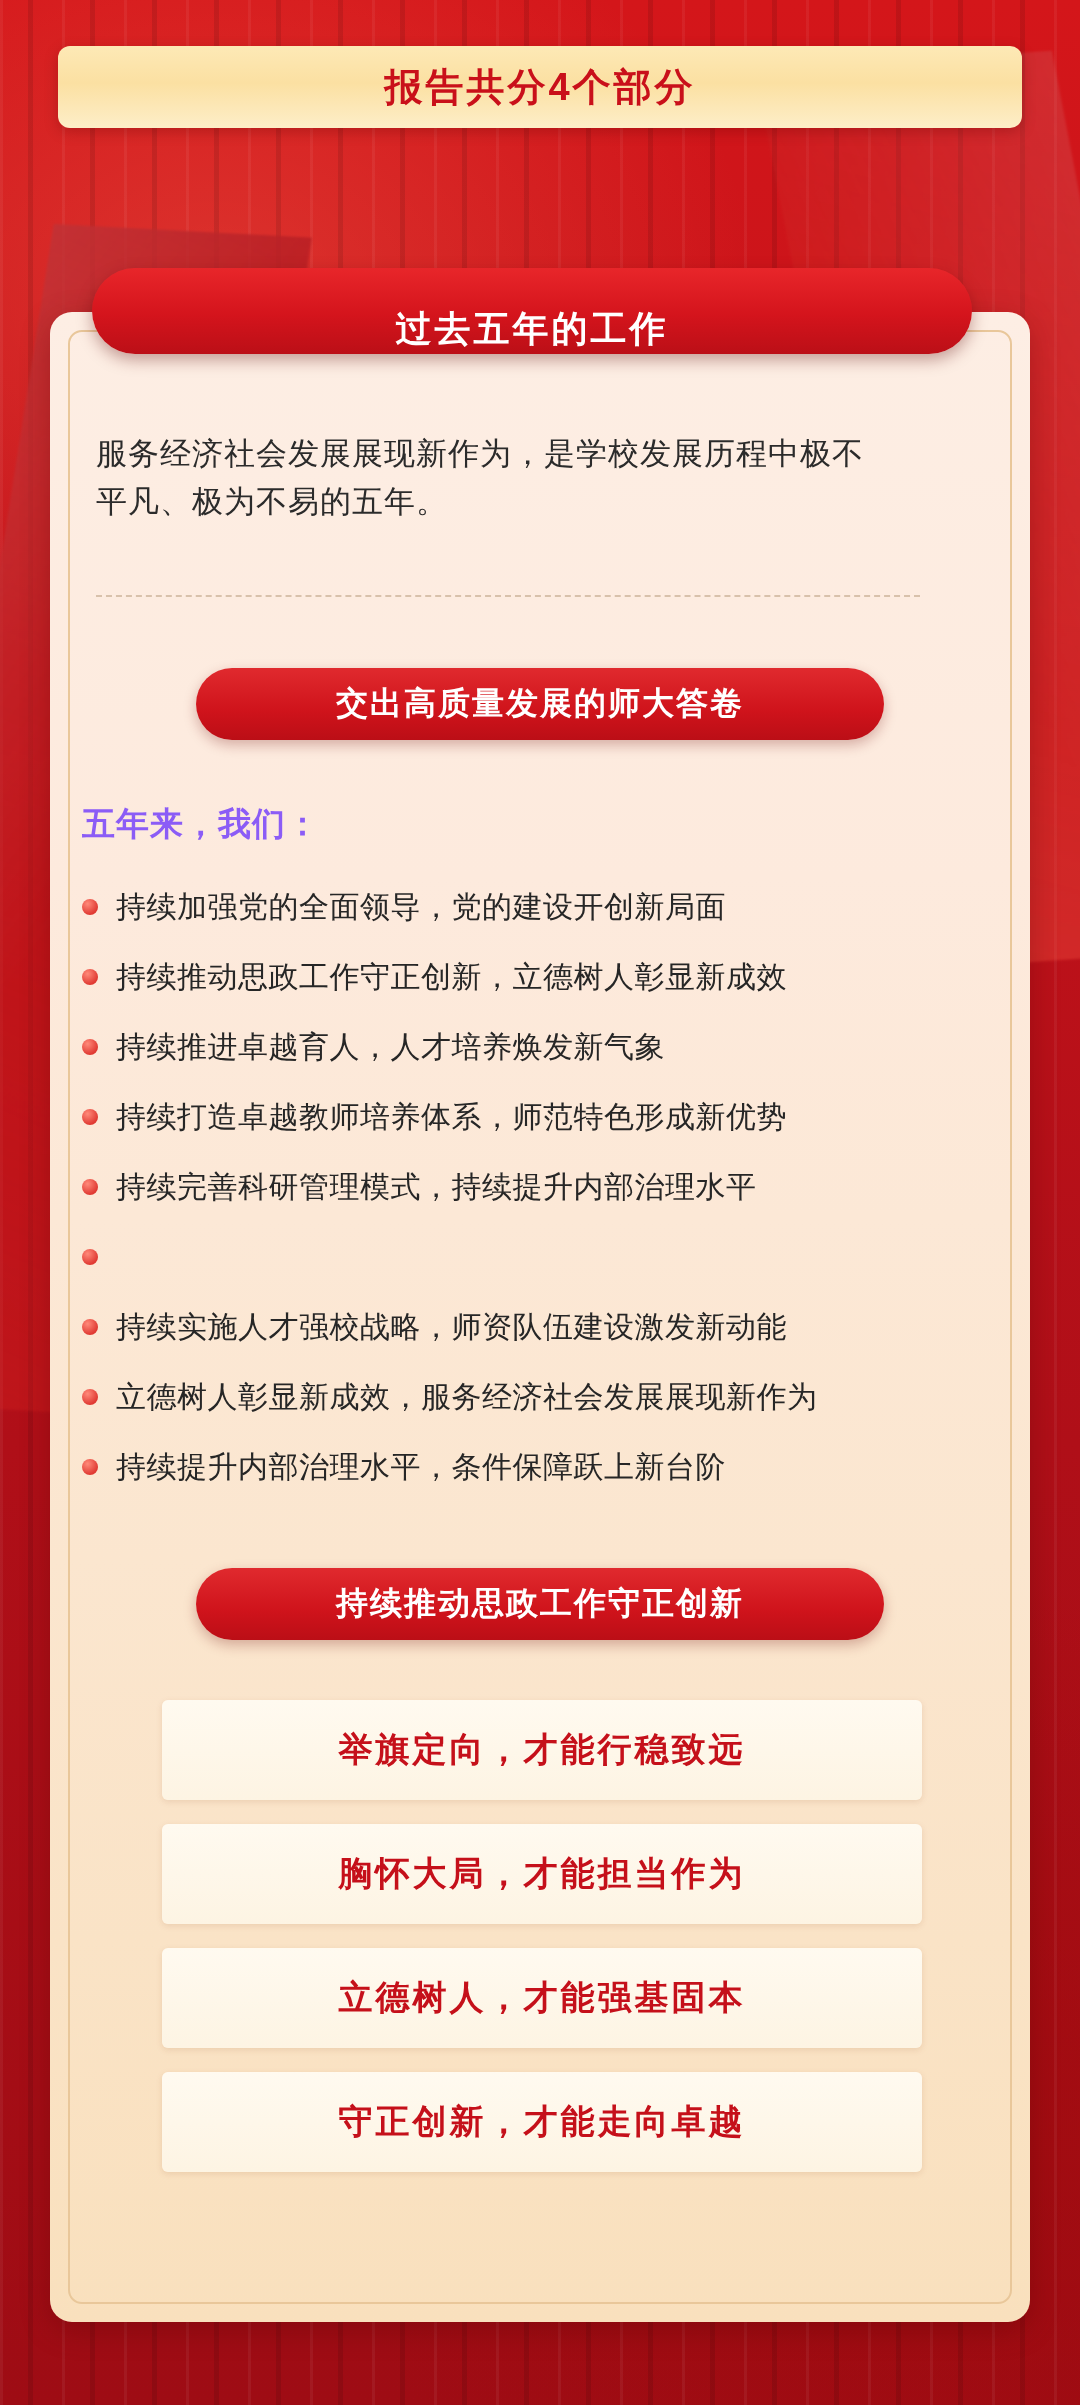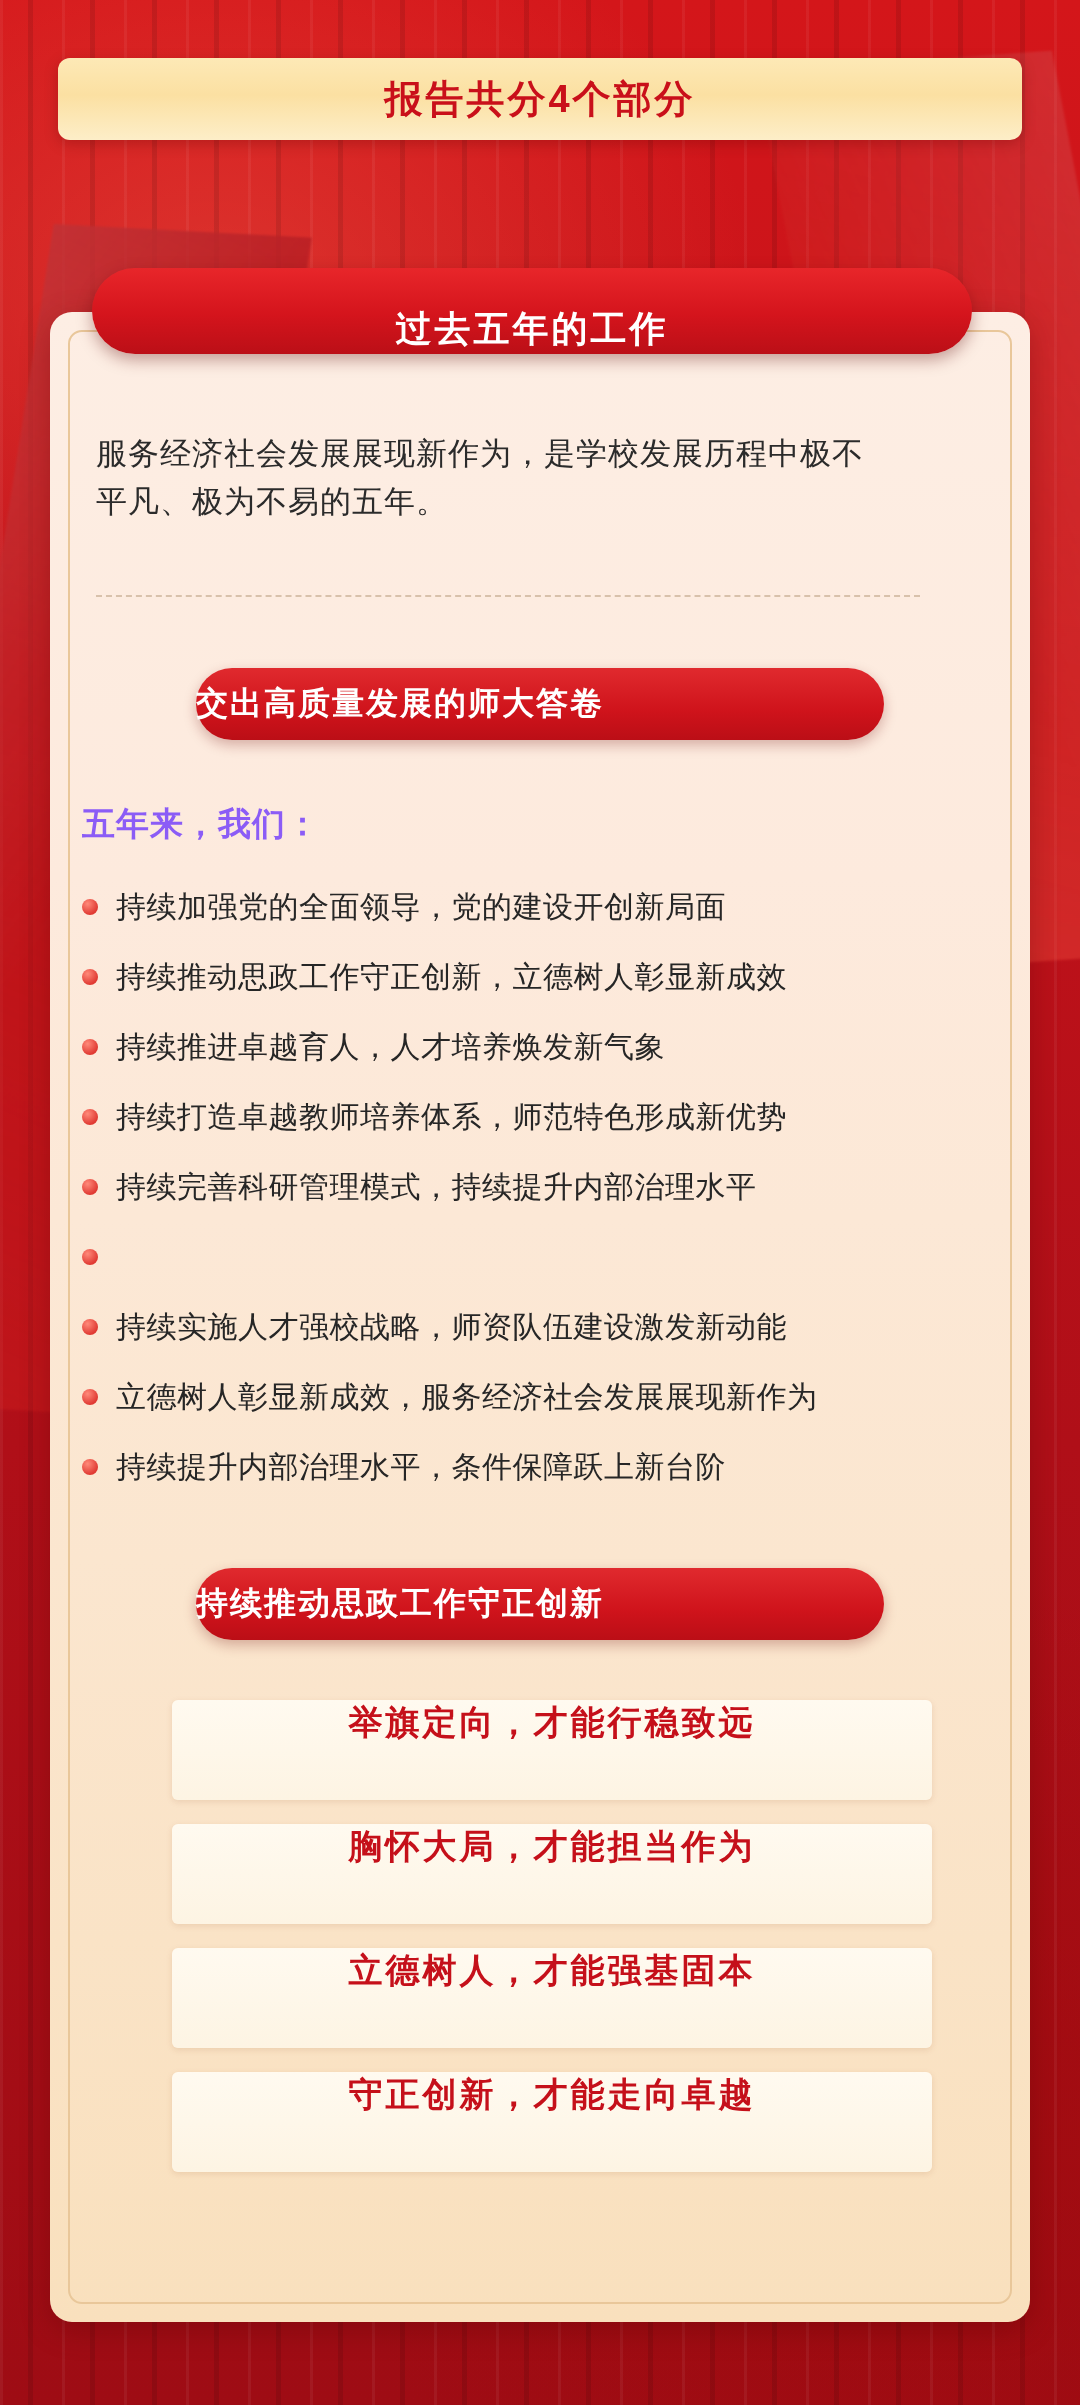--- a/index.html
+++ b/index.html
@@ -43,21 +43,21 @@
     background:linear-gradient(250deg, rgba(255,255,255,0.10), rgba(255,255,255,0) 60%),
                linear-gradient(20deg, rgba(255,90,70,0.35), rgba(170,10,15,0.15));
     transform:skewX(7deg) rotate(-4deg);
     filter:blur(1px);
     pointer-events:none;
   }
 
   
   .top-banner {
     position:absolute;
-    left:58px; top:58px; width:964px; height:82px;
+    left:58px; top:46px; width:964px; height:82px;
     border-radius:12px;
     background:linear-gradient(180deg,#fde9b6 0%, #fbe0a2 45%, #fdeec8 100%);
     box-shadow:0 4px 14px rgba(90,0,0,0.28);
     display:flex; align-items:center; justify-content:center;
   }
   .top-banner span {
     color:#c9101a;
     font-size:38px;
     font-weight:bold;
     letter-spacing:3px;
@@ -106,21 +106,21 @@
     left:96px; top:595px; width:824px;
     border-top:2px dashed #d8c1ab;
   }
 
   
   .pill-sub {
     position:absolute;
     border-radius:38px;
     background:linear-gradient(180deg,#e02a2e 0%, #cf131b 60%, #bb0e16 100%);
     box-shadow:0 5px 13px rgba(110,10,10,0.28);
-    display:flex; align-items:center; 
+    display:flex; align-items:center; justify-content:center;
   }
   .pill-sub span {
     color:#ffffff; font-size:32px; font-weight:bold; letter-spacing:2px;
   }
   #pill-answer { left:196px; top:668px; width:688px; height:72px; }
   #pill-laws   { left:196px; top:1568px; width:688px; height:72px; }
 
   
   .list-heading {
     position:absolute;
@@ -147,25 +147,25 @@
   .bullets .dot {
     flex:none;
     width:16px; height:16px; border-radius:50%;
     margin-right:18px;
     background:radial-gradient(circle at 35% 30%, #ff8a7a, #e03a33 70%);
   }
 
   
   .law-box {
     position:absolute;
-    left:172px; width:760px; height:100px;
+    left:162px; width:760px; height:100px;
     background:linear-gradient(180deg,#fffaf0 0%, #fdf4e3 100%);
     border-radius:6px;
     box-shadow:0 2px 6px rgba(140,70,30,0.13);
-    display:flex; align-items:flex-start; justify-content:center;
+    display:flex; align-items:center; justify-content:center;
   }
   .law-box span {
     color:#c5101a;
     font-size:34px;
     font-weight:bold;
     letter-spacing:3px;
   }
   #law-0 { top:1700px; }
   #law-1 { top:1824px; }
   #law-2 { top:1948px; }

